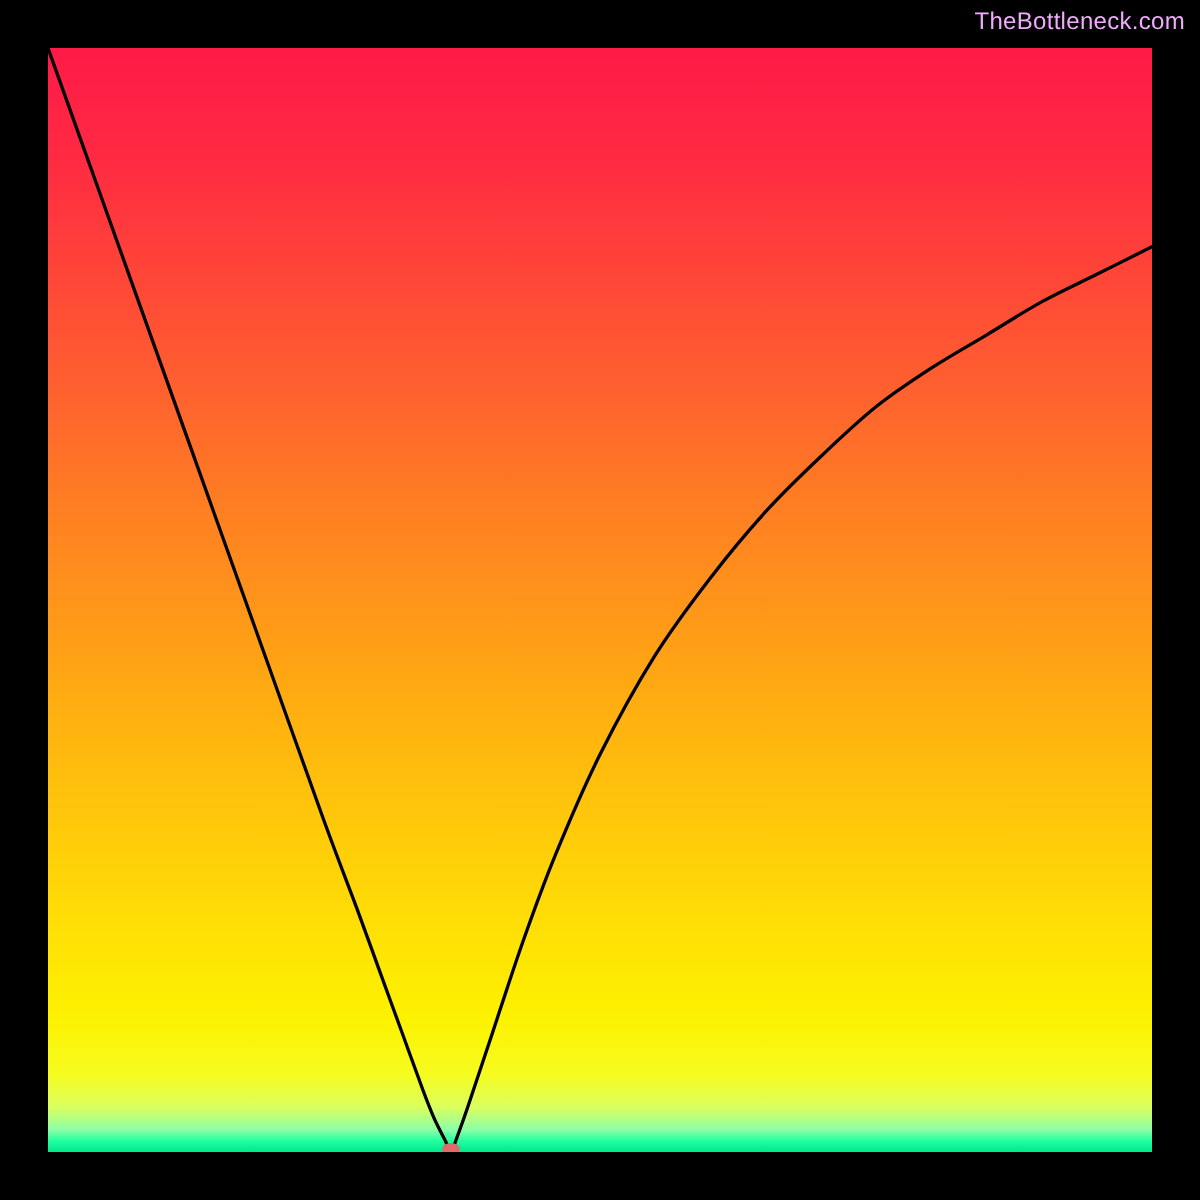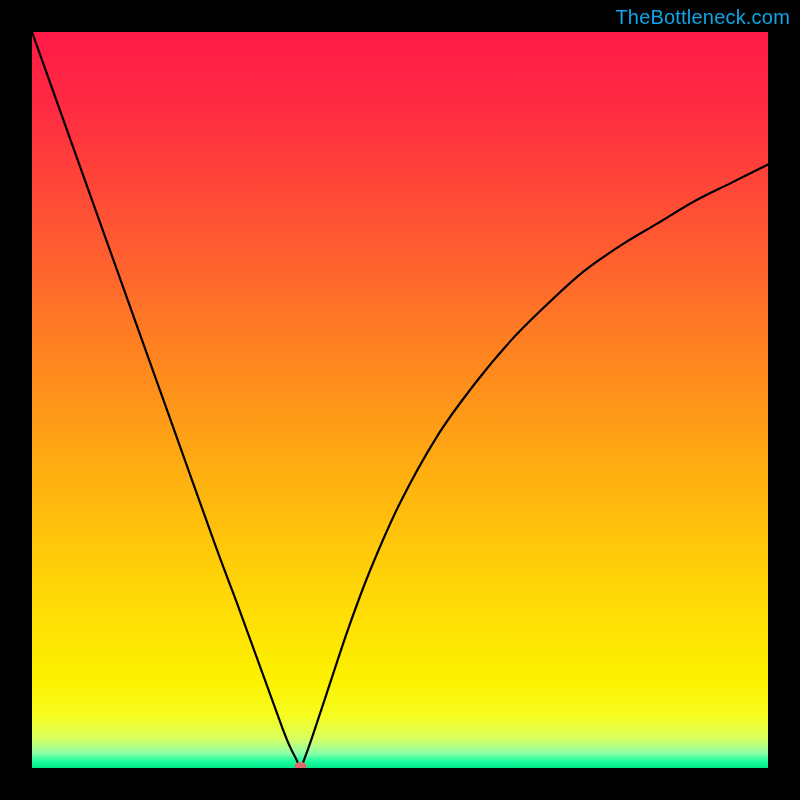--- a/index.html
+++ b/index.html
@@ -40,22 +40,22 @@
       #d9ff60 96%,
       #8cffa8 98%,
       #20ffa0 99%,
       #00e88a 100%
     );
   }
   .watermark {
     position: absolute;
     top: 6px;
     right: 10px;
-    color: #0ea5e9;
-    font-size: 20px;
+    color: #f0abfc;
+    font-size: 16px;
     letter-spacing: 0.2px;
     user-select: none;
   }
   .curve-svg {
     position: absolute;
     left: 32px;
     top: 32px;
     width: 736px;
     height: 736px;
     pointer-events: none;

